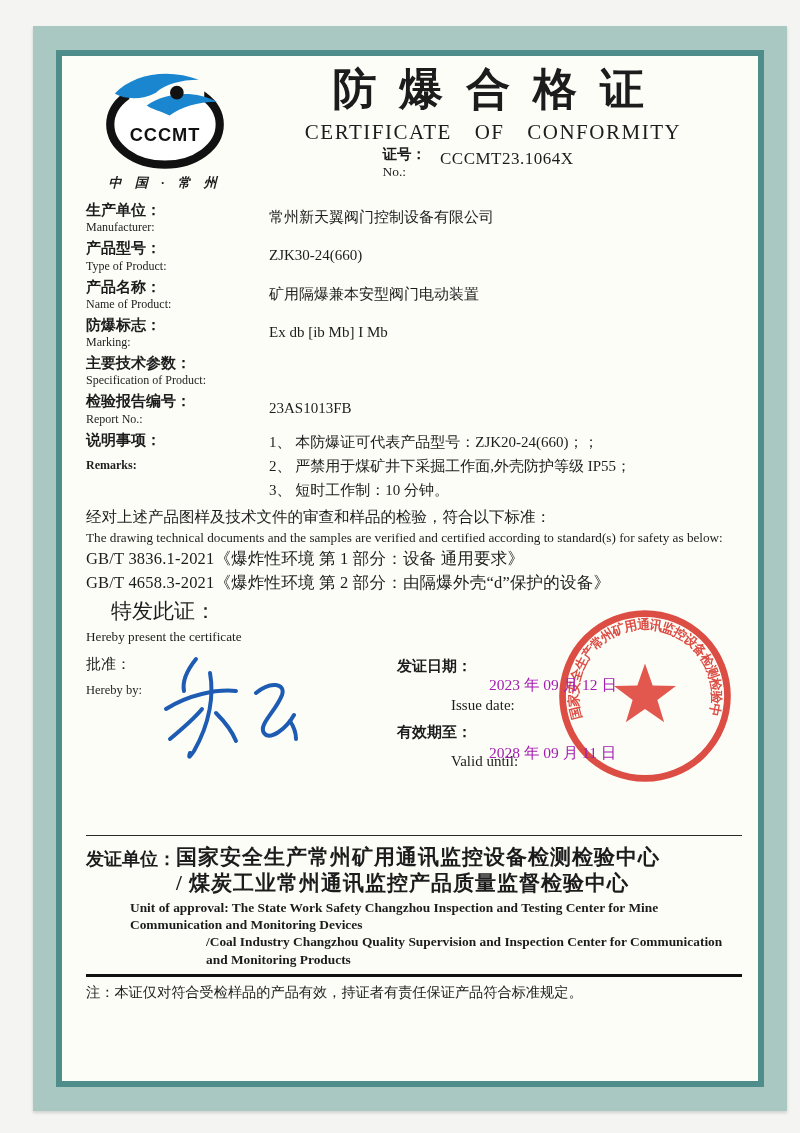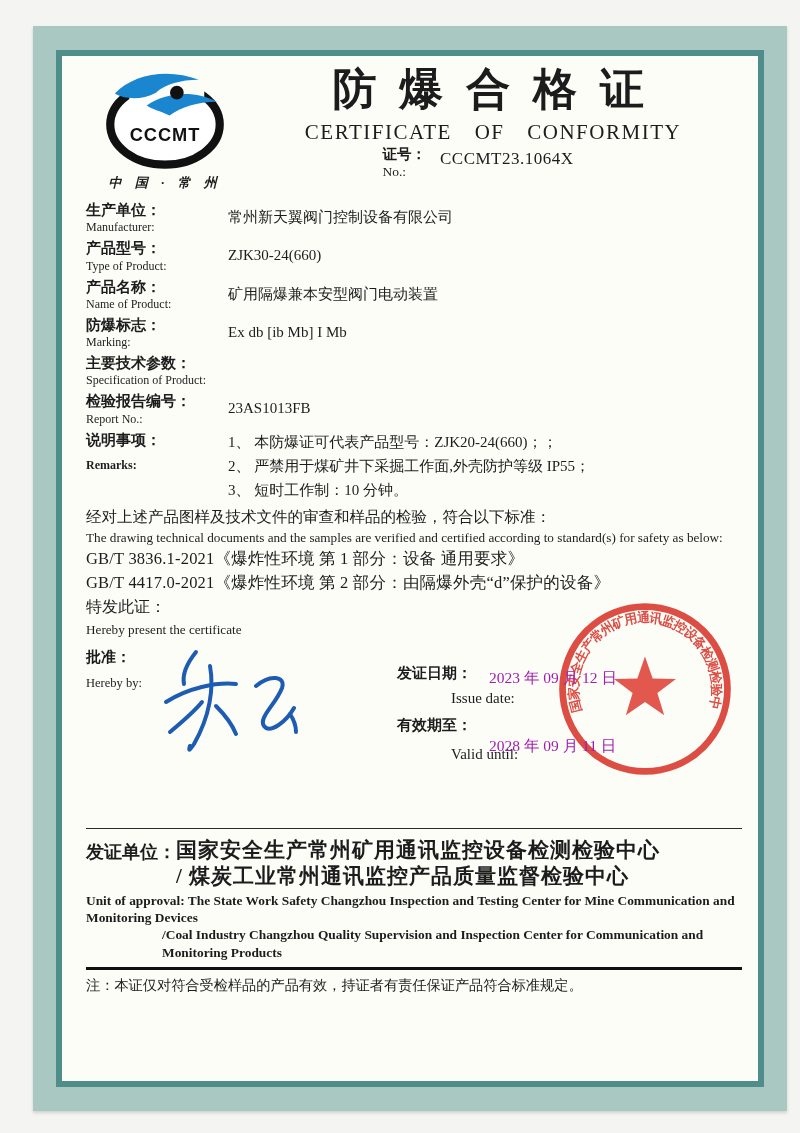--- a/index.html
+++ b/index.html
@@ -34,53 +34,53 @@
   .certno-labels{text-align:left;margin-right:14px;}
   .certno-labels .cn{font-size:14.5px;font-weight:bold;}
   .certno-labels .en{font-size:13.5px;}
   .certno-value{font-size:17px;letter-spacing:0.5px;padding-top:4px;}
 
   
   .fields{margin-top:8px;}
   .frow{display:grid;grid-template-columns:142px 1fr;column-gap:0;margin-bottom:3px;}
   .flabel .cn{font-size:15px;font-weight:bold;line-height:1.35;}
   .flabel .en{font-size:12px;line-height:1.25;}
-  .fvalue{font-size:15px;align-self:center;line-height:1.4;}
+  .fvalue{font-size:15px;align-self:center;line-height:1.4;margin-left:41px;}
   .fvalue.top{align-self:start;}
   .fvalue .vline{line-height:24px;}
 
   
   .standards{margin-top:4px;}
   .std-intro-cn{font-size:15.5px;line-height:1.45;}
   .std-intro-en{font-size:13.2px;line-height:1.45;}
   .std-item{font-size:16.5px;line-height:24px;letter-spacing:0.2px;}
-  .std-present-cn{font-size:16px;margin-top:2px;}
+  .std-present-cn{font-size:21px;margin-top:2px;margin-left:25px;}
   .std-present-en{font-size:13.2px;margin-top:4px;}
 
   
   .issue{position:relative;height:160px;margin-top:4px;}
-  .approve-cn{position:absolute;left:0;top:6px;font-size:15px;font-weight:bold;}
+  .approve-cn{position:absolute;left:0;top:6px;font-size:15px;font-weight:normal;}
   .approve-en{position:absolute;left:0;top:34px;font-size:12.5px;}
   .signature{position:absolute;left:58px;top:2px;}
   .issue-right{position:absolute;right:0;top:-8px;width:345px;height:180px;}
   .stamp{position:absolute;right:-6px;top:-38px;opacity:.9;z-index:1;}
   .d-label-cn{position:absolute;font-size:15px;font-weight:bold;z-index:2;}
   .d-label-en{position:absolute;font-size:15px;z-index:2;margin-left:24px;}
   .d-date{position:absolute;font-size:15.5px;z-index:3;color:#a21caf;}
 
   
   .rule-thin{border:0;border-top:1.5px solid #2a2a2a;margin:26px 0 0 0;}
   .rule-thick{border:0;border-top:3px solid #101010;margin:6px 0 0 0;}
 
   
   .approval{margin-top:8px;}
   .appr-cnrow{display:flex;}
   .appr-label{font-size:18px;font-weight:bold;flex:0 0 auto;padding-top:3px;}
   .appr-lines{font-size:21px;font-weight:bold;letter-spacing:1px;line-height:1.25;}
-  .appr-en{font-size:13.4px;font-weight:bold;line-height:1.3;margin-top:2px;}
+  .appr-en{font-size:13.4px;font-weight:bold;line-height:1.3;margin-top:2px;margin-left:44px;}
   .appr-en .l1{margin-left:0;}
   .appr-en .l2{margin-left:76px;}
 
   
   .notes{margin-top:6px;}
   .note-cn{font-size:14.2px;line-height:1.4;}
 </style>
 </head>
 <body>
 
@@ -172,21 +172,21 @@
             <div class="vline">2、 严禁用于煤矿井下采掘工作面,外壳防护等级 IP55；</div>
             <div class="vline">3、 短时工作制：10 分钟。</div>
           </div>
         </div>
       </div>
 
       <div class="standards">
         <div class="std-intro-cn">经对上述产品图样及技术文件的审查和样品的检验，符合以下标准：</div>
         <div class="std-intro-en">The drawing technical documents and the samples are verified and certified according to standard(s) for safety as below:</div>
         <div class="std-item">GB/T 3836.1-2021《爆炸性环境 第 1 部分：设备 通用要求》</div>
-        <div class="std-item">GB/T 4417.0-2021《爆炸性环境 第 2 部分：由隔爆外壳“d”保护的设备》</div>
+        <div class="std-item">GB/T 4658.3-2021《爆炸性环境 第 2 部分：由隔爆外壳“d”保护的设备》</div>
         <div class="std-present-cn">特发此证：</div>
         <div class="std-present-en">Hereby present the certificate</div>
       </div>
 
       <div class="issue">
         <div class="approve-cn">批准：</div>
         <div class="approve-en">Hereby by:</div>
 
         <svg class="signature" width="190" height="120" viewBox="0 0 190 120">
           <g fill="none" stroke="#1d5cb2" stroke-width="4" stroke-linecap="round" stroke-linejoin="round">
@@ -194,21 +194,21 @@
             <path d="M22,58 C44,44 72,38 92,40"></path>
             <path d="M66,22 C70,44 66,72 50,100 C46,106 44,108 46,102"></path>
             <path d="M26,88 C38,78 50,68 58,58"></path>
             <path d="M72,62 C80,70 88,80 92,90"></path>
             <path d="M112,42 C126,30 142,32 138,44 C132,60 114,74 120,82 C126,90 142,78 150,64"></path>
             <path d="M146,70 C150,76 152,82 152,88"></path>
           </g>
         </svg>
 
         <div class="issue-right">
-          <div class="d-label-cn" style="left:0;top:30px;">发证日期：</div>
+          <div class="d-label-cn" style="left:0;top:16px;">发证日期：</div>
           <div class="d-label-en" style="left:30px;top:56px;">Issue  date:</div>
           <div class="d-date" style="left:92px;top:34px;">2023 年 09 月 12 日</div>
           <div class="d-label-cn" style="left:0;top:82px;">有效期至：</div>
           <div class="d-label-en" style="left:30px;top:112px;">Valid  until:</div>
           <div class="d-date" style="left:92px;top:90px;margin-top:12px;">2028 年 09 月 11 日</div>
 
           <svg class="stamp" width="206" height="186" viewBox="0 0 200 194">
             <defs>
               <path id="stampTextPath" d="M 33.9,120 A 70,70 0 1 1 166.1,120"></path>
             </defs>

